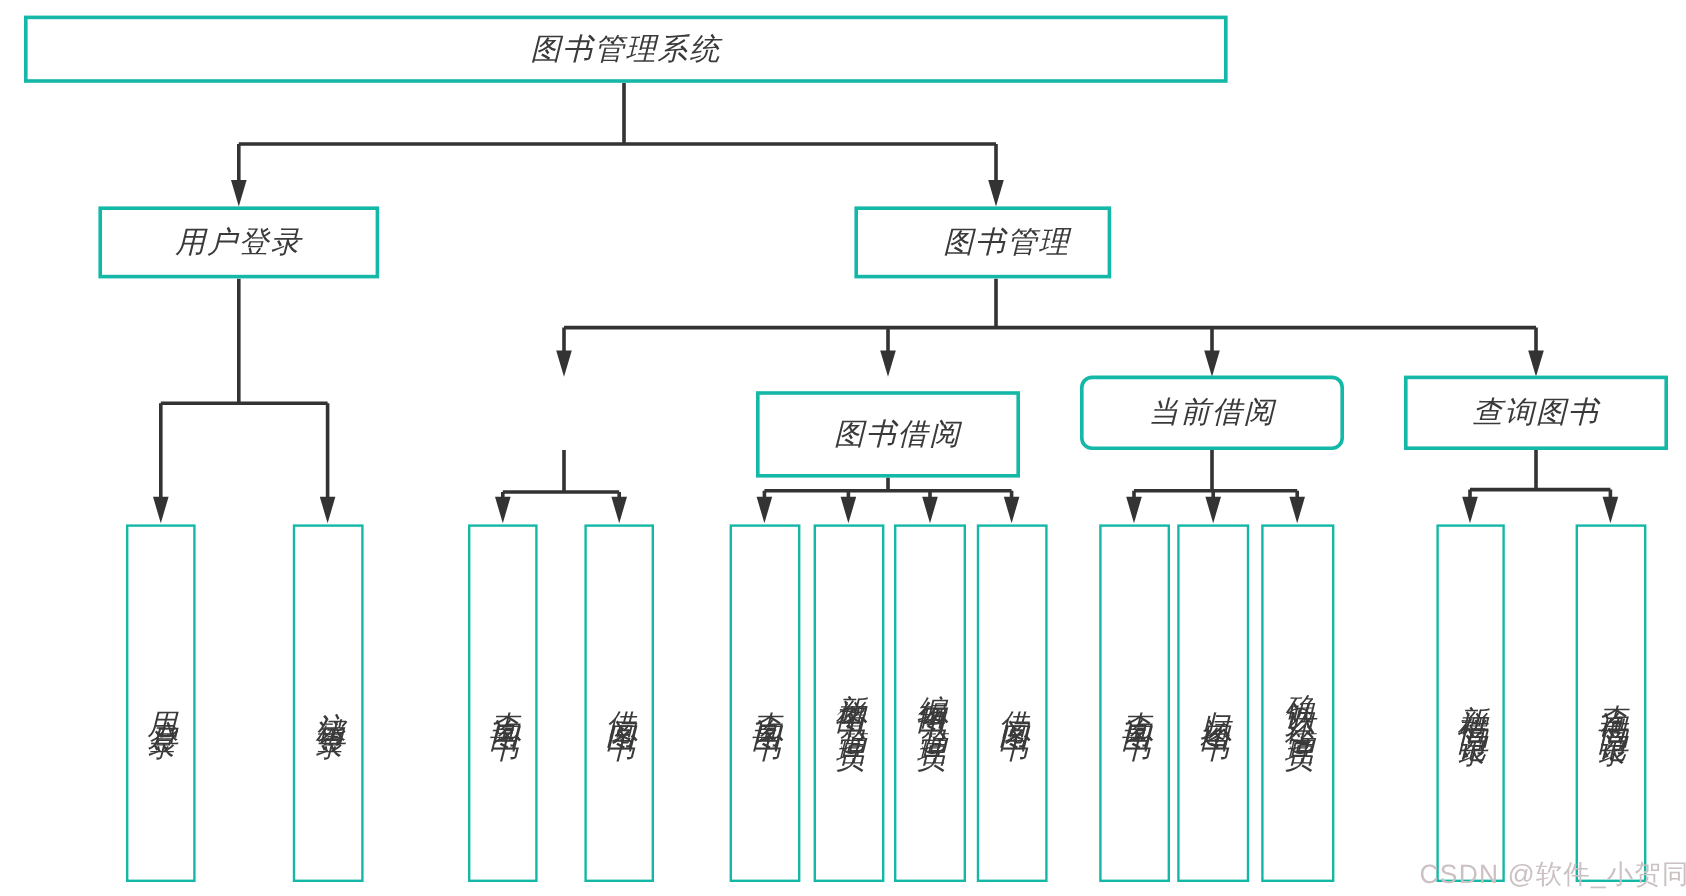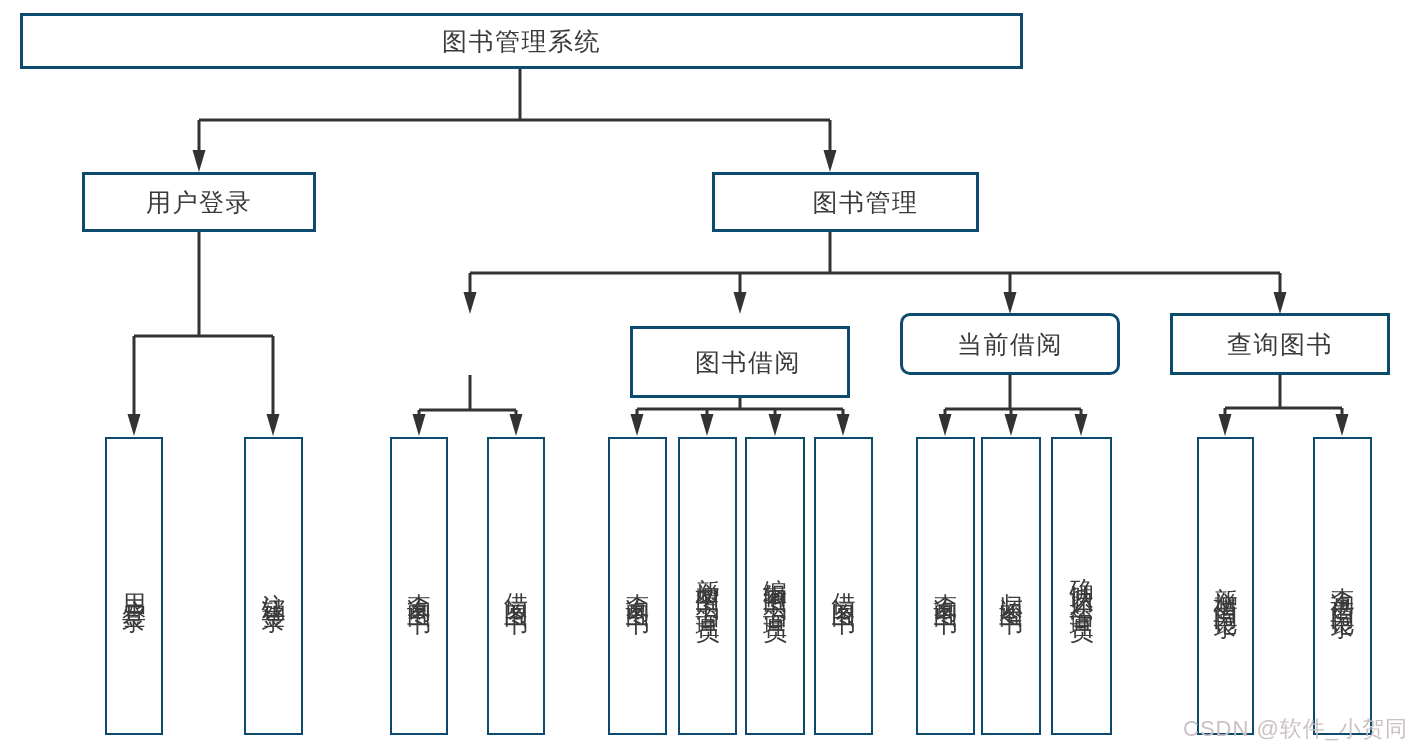--- a/index.html
+++ b/index.html
@@ -4,23 +4,23 @@
 <style>
   html,body{margin:0;padding:0;background:#fff;}
   .stage{
     position:relative;width:1405px;height:747px;background:#ffffff;overflow:hidden;
     font-family:"Liberation Sans","DejaVu Sans",sans-serif;color:#3a3a3a;
   }
   .wires{position:absolute;left:0;top:0;z-index:1;}
   .wires path{stroke:#333333;stroke-width:3;fill:none;}
   .wires polygon{fill:#333333;stroke:none;}
   .box{
-    position:absolute;background:#ffffff;border:3px solid #0c4a6e;box-sizing:border-box;
+    position:absolute;background:#ffffff;border:3px solid #14b8a6;box-sizing:border-box;
     display:flex;align-items:center;justify-content:center;z-index:2;
-    font-size:25px;letter-spacing:1.5px;line-height:1;white-space:nowrap;
+    font-size:25px;letter-spacing:1.5px;line-height:1;white-space:nowrap;font-style:italic;
   }
   .leaf{border-width:2.5px;}
   .vtext{
     writing-mode:vertical-rl;text-orientation:mixed;
     font-size:24px;letter-spacing:6px;line-height:1;
   }
   .watermark{
     position:absolute;left:1183px;top:717px;z-index:5;
     font-size:22px;letter-spacing:1px;line-height:1.1;color:#cbc0c2;white-space:nowrap;
   }
@@ -63,21 +63,21 @@
     </g>
   </svg>
 
   <div class="box" style="left:20px;top:13px;width:1003px;height:56px;">
     <span>图书管理系统</span>
   </div>
 
   <div class="box" style="left:82px;top:172px;width:234px;height:60px;">
     <span>用户登录</span>
   </div>
-  <div class="box" style="left:712px;top:172px;width:267px;height:60px;padding-left:40px;">
+  <div class="box" style="left:712px;top:172px;width:214px;height:60px;padding-left:40px;">
     <span>图书管理</span>
   </div>
 
   <div class="box" style="left:630px;top:326px;width:220px;height:72px;padding-left:16px;">
     <span>图书借阅</span>
   </div>
   <div class="box" style="left:900px;top:313px;width:220px;height:62px;border-radius:10px;">
     <span>当前借阅</span>
   </div>
   <div class="box" style="left:1170px;top:313px;width:220px;height:62px;">

